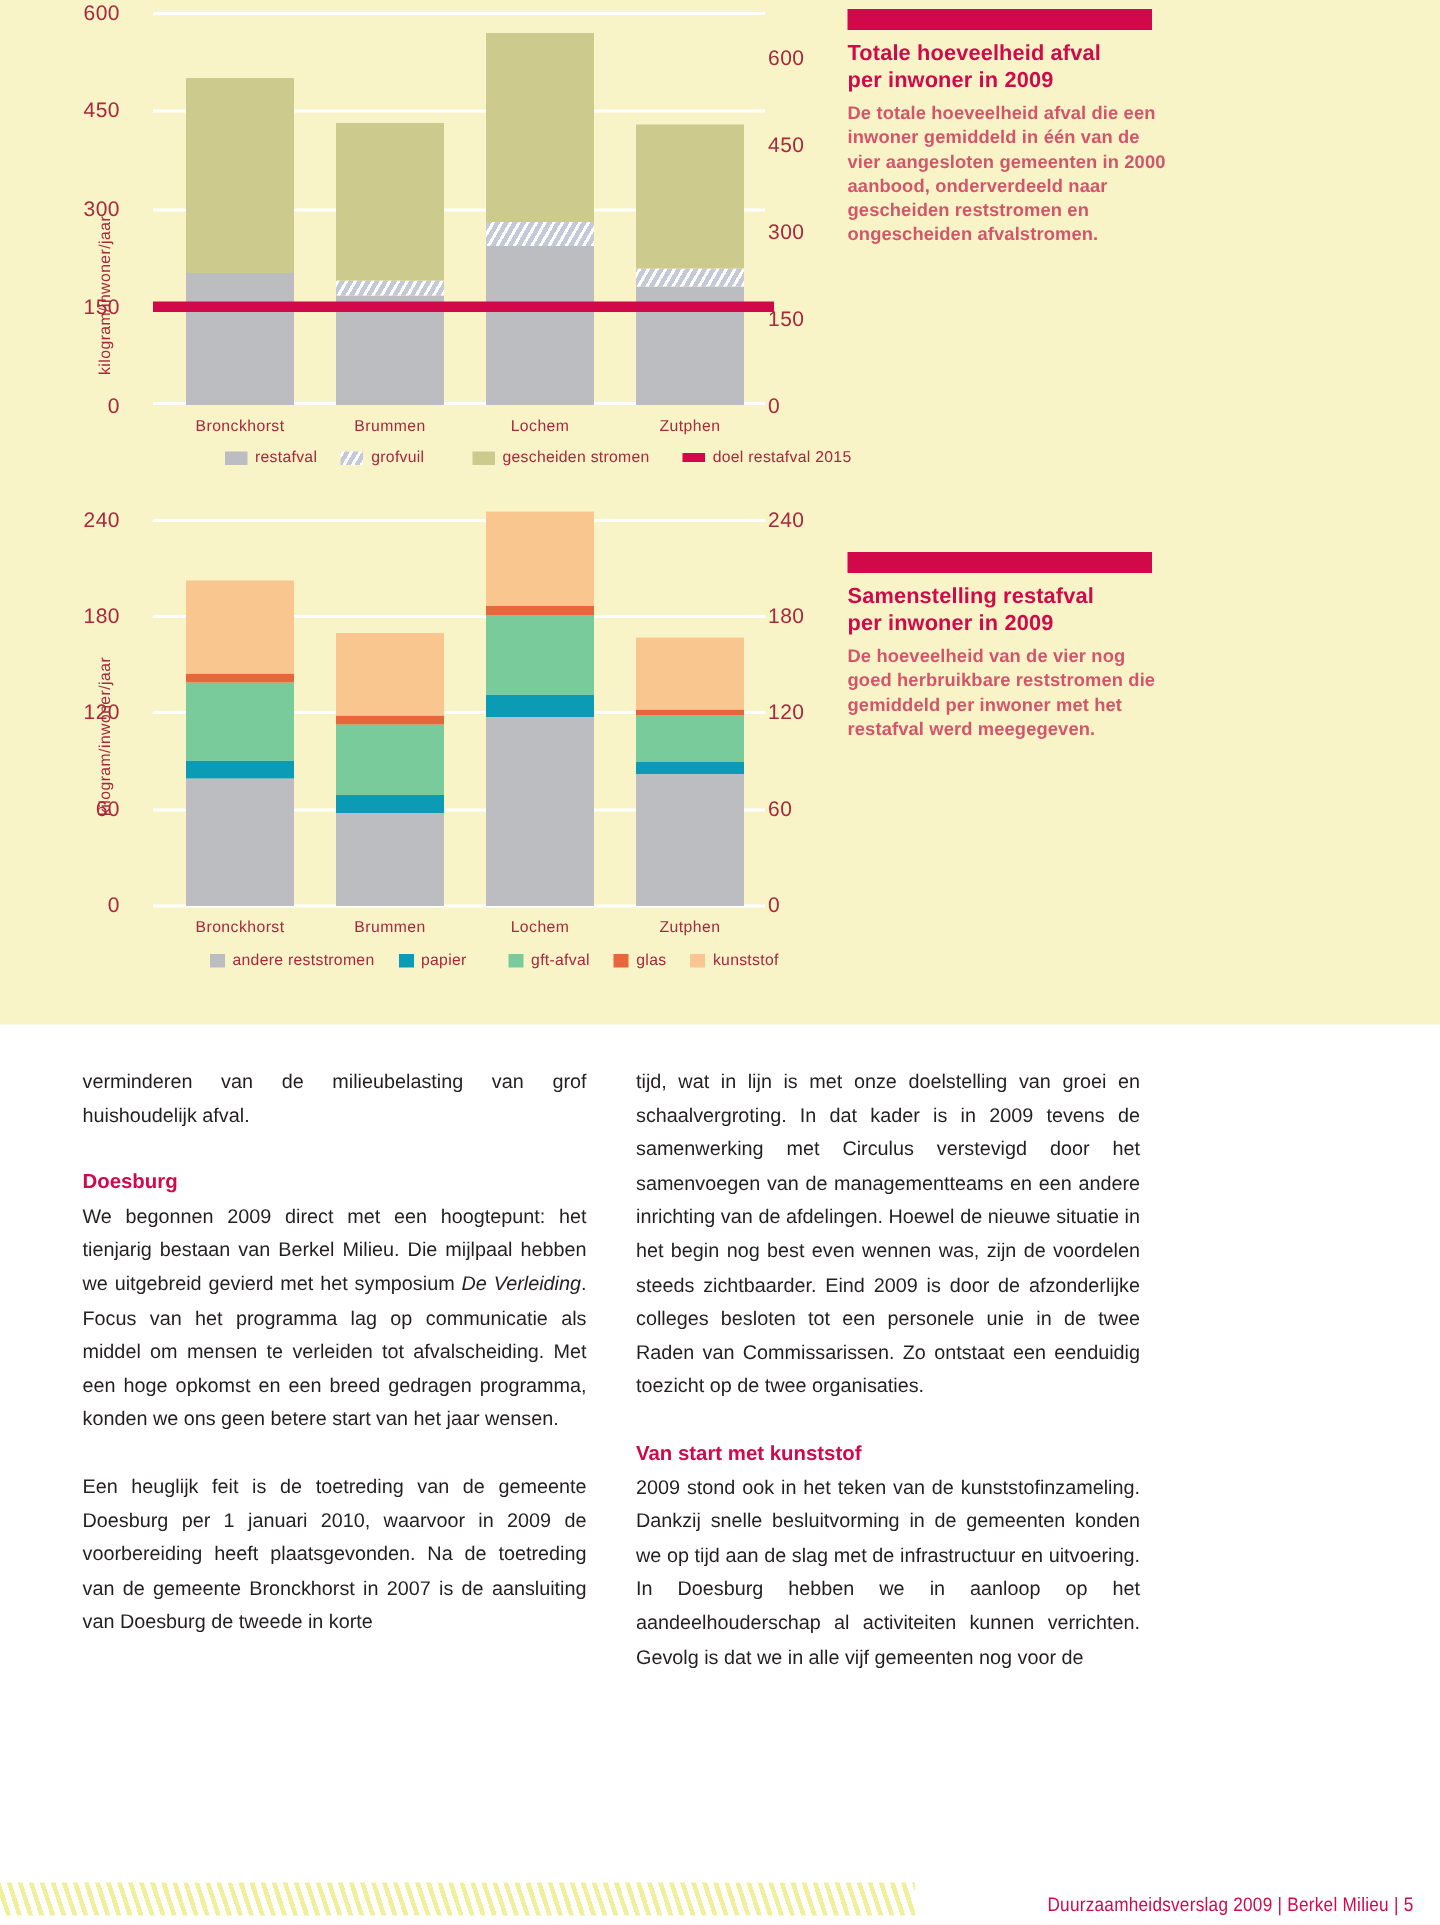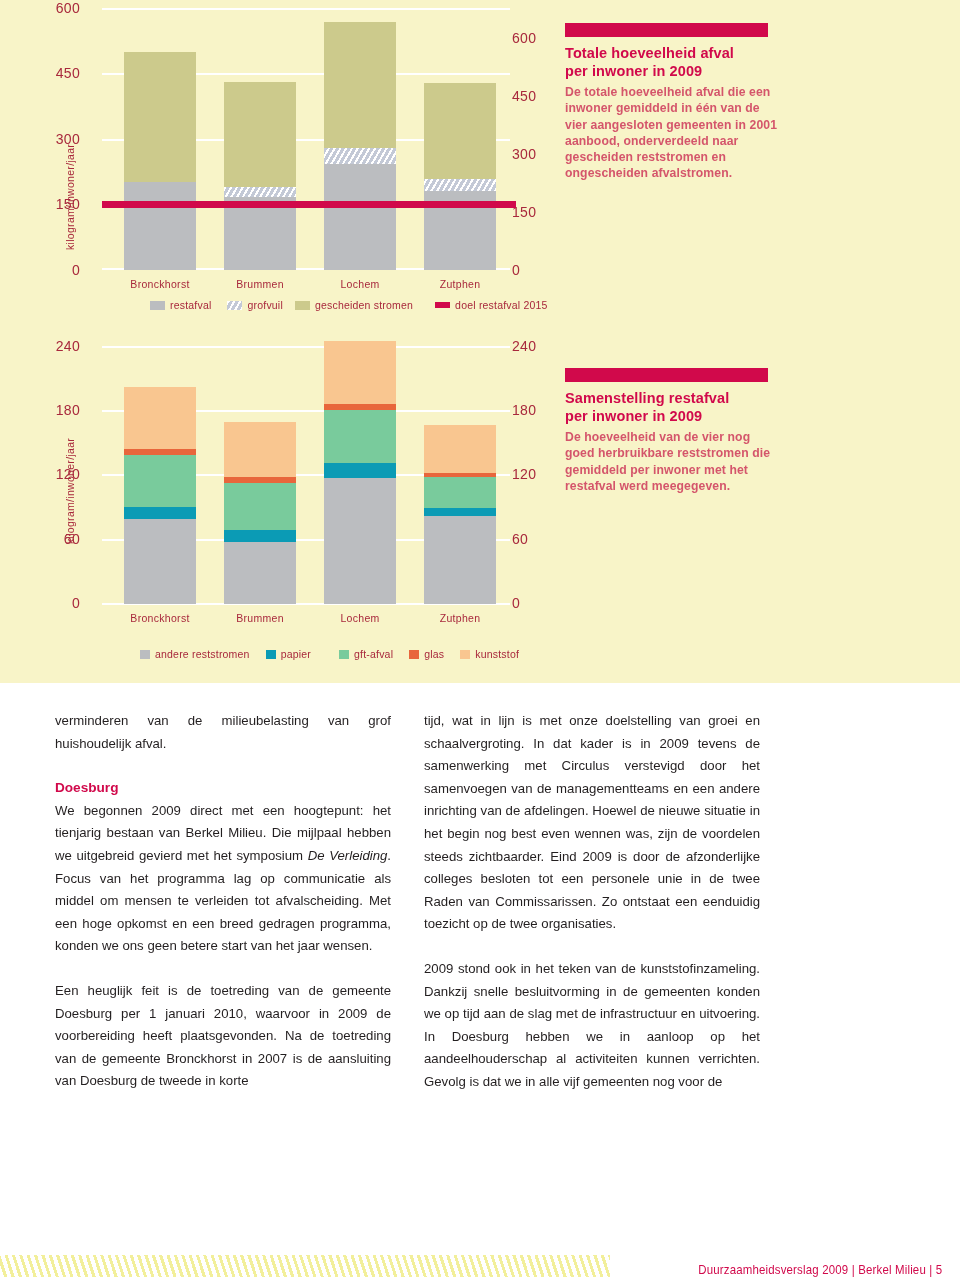--- a/index.html
+++ b/index.html
@@ -94,21 +94,21 @@
   #col-right { left:424px; top:710px; }
   .textcol p { margin:0 0 0 0; }
   .textcol .spacer { height:22px; }
   .subhead {
     color:#d1094b; font-weight:bold; font-size:13.6px; margin:0;
   }
   .ital { font-style:italic; }
 
   
   .caption { position:absolute; width:215px; }
-  #caption1 { left:565px; top:23px; }
+  #caption1 { left:565px; top:6px; }
   #caption2 { left:565px; top:368px; }
   .caption .rule {
     width:203px; height:14px; background:#d1094b; margin-bottom:7px;
   }
   .caption h2 {
     margin:0 0 4px 0; font-size:14.5px; line-height:18px;
     color:#d1094b; font-weight:bold; letter-spacing:.1px;
   }
   .caption p {
     margin:0; font-size:12.2px; line-height:16.3px;
@@ -205,21 +205,21 @@
       <div>Brummen</div>
       <div>Lochem</div>
       <div>Zutphen</div>
     </div>
 
     <div class="legend" style="left:118px; top:299px;padding-left:32px;">
       <div class="item" style="margin-right:16px;">
         <span class="swatch" style="background:#bbbdc0;"></span>
         <span class="lbl">restafval</span>
       </div>
-      <div class="item" style="margin-right:12px;">
+      <div class="item" style="margin-right:32px;">
         <span class="swatch hatch"></span>
         <span class="lbl">grofvuil</span>
       </div>
       <div class="item" style="margin-right:22px;">
         <span class="swatch" style="background:#ccca8c;"></span>
         <span class="lbl">gescheiden stromen</span>
       </div>
       <div class="item">
         <span class="swatch" style="background:#d1094b; height:6px;"></span>
         <span class="lbl">doel restafval 2015</span>
@@ -296,21 +296,21 @@
       </div>
     </div>
 
     <div class="xlabels" style="left:110px; top:275px; width:400px;">
       <div>Bronckhorst</div>
       <div>Brummen</div>
       <div>Lochem</div>
       <div>Zutphen</div>
     </div>
 
-    <div class="legend" style="left:140px; top:311px;align-items:flex-end;">
+    <div class="legend" style="left:140px; top:297px;align-items:flex-end;">
       <div class="item" style="margin-right:16px;">
         <span class="swatch" style="background:#bbbdc0; width:10px;"></span>
         <span class="lbl">andere reststromen</span>
       </div>
       <div class="item" style="margin-right:28px;">
         <span class="swatch" style="background:#0b9bb5; width:10px;"></span>
         <span class="lbl">papier</span>
       </div>
       <div class="item" style="margin-right:16px;">
         <span class="swatch" style="background:#79cb9c; width:10px;"></span>
@@ -326,21 +326,21 @@
       </div>
     </div>
   </div>
 
   <div class="caption" id="caption1">
     <div class="rule"></div>
     <h2>
       <span>Totale hoeveelheid afval</span><br>
       <span>per inwoner in 2009</span>
     </h2>
-    <p>De totale hoeveelheid afval die een inwoner gemiddeld in één van de vier aangesloten gemeenten in 2001 aanbood, onderverdeeld naar gescheiden reststromen en ongescheiden afvalstromen.</p>
+    <p>De totale hoeveelheid afval die een inwoner gemiddeld in één van de vier aangesloten gemeenten in 2000 aanbood, onderverdeeld naar gescheiden reststromen en ongescheiden afvalstromen.</p>
   </div>
 
   <div class="caption" id="caption2">
     <div class="rule"></div>
     <h2>
       <span>Samenstelling restafval</span><br>
       <span>per inwoner in 2009</span>
     </h2>
     <p>De hoeveelheid van de vier nog goed herbruikbare reststromen die gemiddeld per inwoner met het restafval werd meegegeven.</p>
   </div>
@@ -352,19 +352,20 @@
   <div class="spacer"></div>
   <p class="subhead">Doesburg</p>
   <p><span>We begonnen 2009 direct met een hoogtepunt: het tienjarig bestaan van Berkel Milieu. Die mijlpaal hebben we uitgebreid gevierd met het symposium </span><span class="ital">De Verleiding</span><span>. Focus van het programma lag op communicatie als middel om mensen te verleiden tot afvalscheiding. Met een hoge opkomst en een breed gedragen programma, konden we ons geen betere start van het jaar wensen.</span></p>
   <div class="spacer"></div>
   <p>Een heuglijk feit is de toetreding van de gemeente Doesburg per 1 januari 2010, waarvoor in 2009 de voorbereiding heeft plaatsgevonden. Na de toetreding van de gemeente Bronckhorst in 2007 is de aansluiting van Doesburg de tweede in korte</p>
 </div>
 
 <div class="textcol" id="col-right">
   <p>tijd, wat in lijn is met onze doelstelling van groei en schaalvergroting. In dat kader is in 2009 tevens de samenwerking met Circulus verstevigd door het samenvoegen van de managementteams en een andere inrichting van de afdelingen. Hoewel de nieuwe situatie in het begin nog best even wennen was, zijn de voordelen steeds zichtbaarder. Eind 2009 is door de afzonderlijke colleges besloten tot een personele unie in de twee Raden van Commissarissen. Zo ontstaat een eenduidig toezicht op de twee organisaties.</p>
   <div class="spacer"></div>
+  <p class="subhead">Van start met kunststof</p>
   <p>2009 stond ook in het teken van de kunststofinzameling. Dankzij snelle besluitvorming in de gemeenten konden we op tijd aan de slag met de infrastructuur en uitvoering. In Doesburg hebben we in aanloop op het aandeelhouderschap al activiteiten kunnen verrichten. Gevolg is dat we in alle vijf gemeenten nog voor de</p>
 </div>
 
 <div id="footer">
   <div id="footer-hatch"></div>
   <div id="footer-text">Duurzaamheidsverslag 2009 | Berkel Milieu | 5</div>
 </div>
 
 </body></html>

